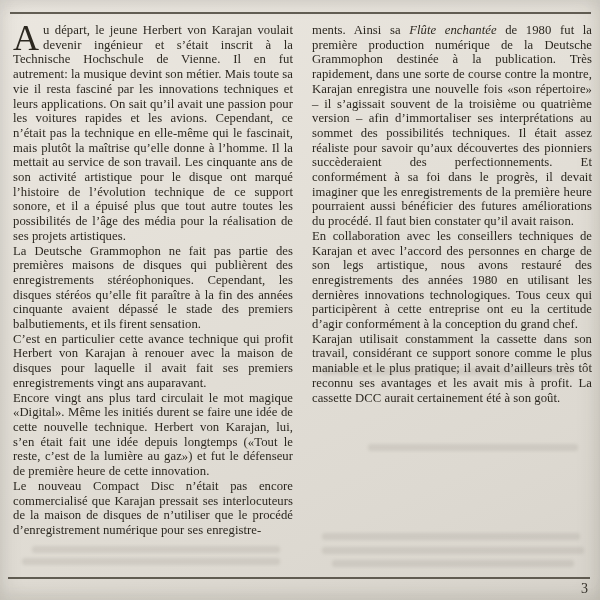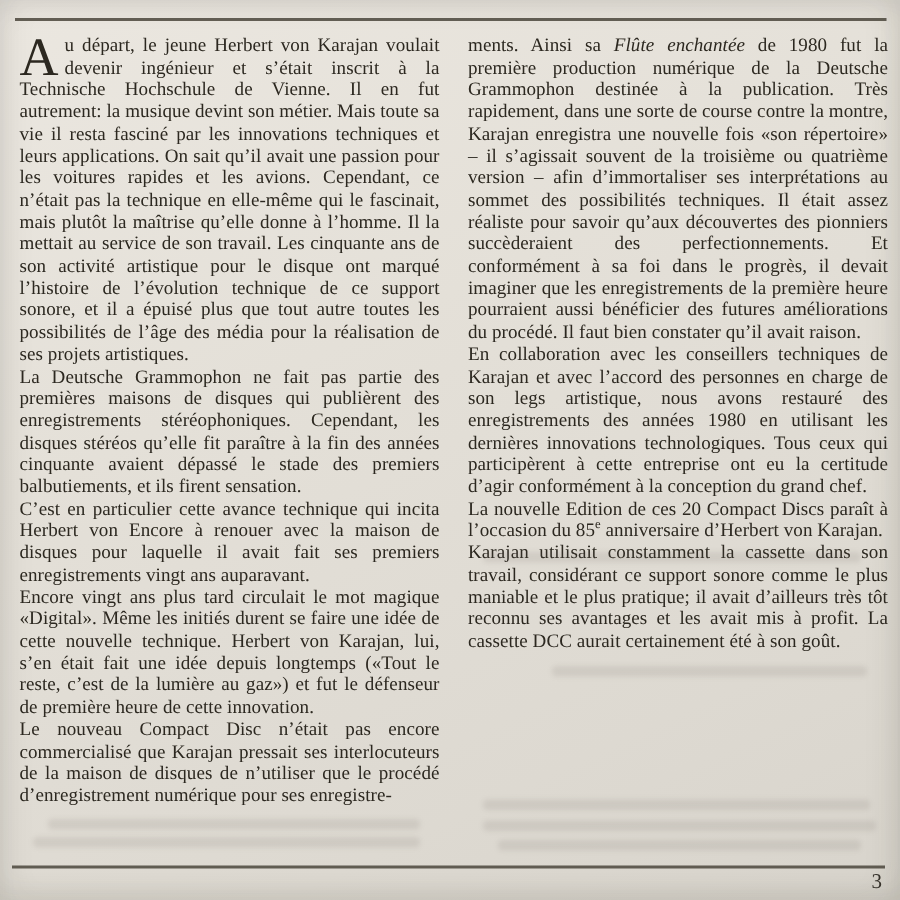--- a/index.html
+++ b/index.html
@@ -79,29 +79,28 @@
 
 <div class="page">
 
   <div class="rule rule-top"></div>
 
   <div class="columns">
 
     <div class="col">
       <p><span class="dropcap">A</span><span>u départ, le jeune Herbert von Karajan voulait devenir ingénieur et s’était inscrit à la Technische Hochschule de Vienne. Il en fut autrement: la musique devint son métier. Mais toute sa vie il resta fasciné par les innovations techniques et leurs applications. On sait qu’il avait une passion pour les voitures rapides et les avions. Cependant, ce n’était pas la technique en elle-même qui le fascinait, mais plutôt la maîtrise qu’elle donne à l’homme. Il la mettait au service de son travail. Les cinquante ans de son activité artistique pour le disque ont marqué l’histoire de l’évolution technique de ce support sonore, et il a épuisé plus que tout autre toutes les possibilités de l’âge des média pour la réalisation de ses projets artistiques.</span></p>
       <p>La Deutsche Grammophon ne fait pas partie des premières maisons de disques qui publièrent des enregistrements stéréophoniques. Cependant, les disques stéréos qu’elle fit paraître à la fin des années cinquante avaient dépassé le stade des premiers balbutiements, et ils firent sensation.</p>
-      <p>C’est en particulier cette avance technique qui incita Herbert von Encore à renouer avec la maison de disques pour laquelle il avait fait ses premiers enregistrements vingt ans auparavant.</p>
+      <p>C’est en particulier cette avance technique qui profit Herbert von Karajan à renouer avec la maison de disques pour laquelle il avait fait ses premiers enregistrements vingt ans auparavant.</p>
       <p>Encore vingt ans plus tard circulait le mot magique «Digital». Même les initiés durent se faire une idée de cette nouvelle technique. Herbert von Karajan, lui, s’en était fait une idée depuis longtemps («Tout le reste, c’est de la lumière au gaz») et fut le défenseur de première heure de cette innovation.</p>
       <p>Le nouveau Compact Disc n’était pas encore commercialisé que Karajan pressait ses interlocuteurs de la maison de disques de n’utiliser que le procédé d’enregistrement numérique pour ses enregistre-</p>
     </div>
 
     <div class="col">
       <p><span>ments. Ainsi sa </span><span class="italic">Flûte enchantée</span><span> de 1980 fut la première production numérique de la Deutsche Grammophon destinée à la publication. Très rapidement, dans une sorte de course contre la montre, Karajan enregistra une nouvelle fois «son répertoire» – il s’agissait souvent de la troisième ou quatrième version – afin d’immortaliser ses interprétations au sommet des possibilités techniques. Il était assez réaliste pour savoir qu’aux découvertes des pionniers succèderaient des perfectionnements. Et conformément à sa foi dans le progrès, il devait imaginer que les enregistrements de la première heure pourraient aussi bénéficier des futures améliorations du procédé. Il faut bien constater qu’il avait raison.</span></p>
       <p>En collaboration avec les conseillers techniques de Karajan et avec l’accord des personnes en charge de son legs artistique, nous avons restauré des enregistrements des années 1980 en utilisant les dernières innovations technologiques. Tous ceux qui participèrent à cette entreprise ont eu la certitude d’agir conformément à la conception du grand chef.</p>
-      <p><span>La nouvelle Edition de ces 20 Compact Discs paraît à l’occasion du 85</span><sup>e</sup><span> anniversaire d’Herbert von Karajan.</span></p>
       <p>Karajan utilisait constamment la cassette dans son travail, considérant ce support sonore comme le plus maniable et le plus pratique; il avait d’ailleurs très tôt reconnu ses avantages et les avait mis à profit. La cassette DCC aurait certainement été à son goût.</p>
     </div>
 
   </div>
 
   <div class="smudge" style="top:546px; left:32px;  width:248px;"></div>
   <div class="smudge" style="top:558px; left:22px;  width:258px;"></div>
   <div class="smudge" style="top:368px; left:322px; width:252px;"></div>
   <div class="smudge" style="top:444px; left:368px; width:210px;"></div>
   <div class="smudge" style="top:533px; left:322px; width:258px;"></div>

